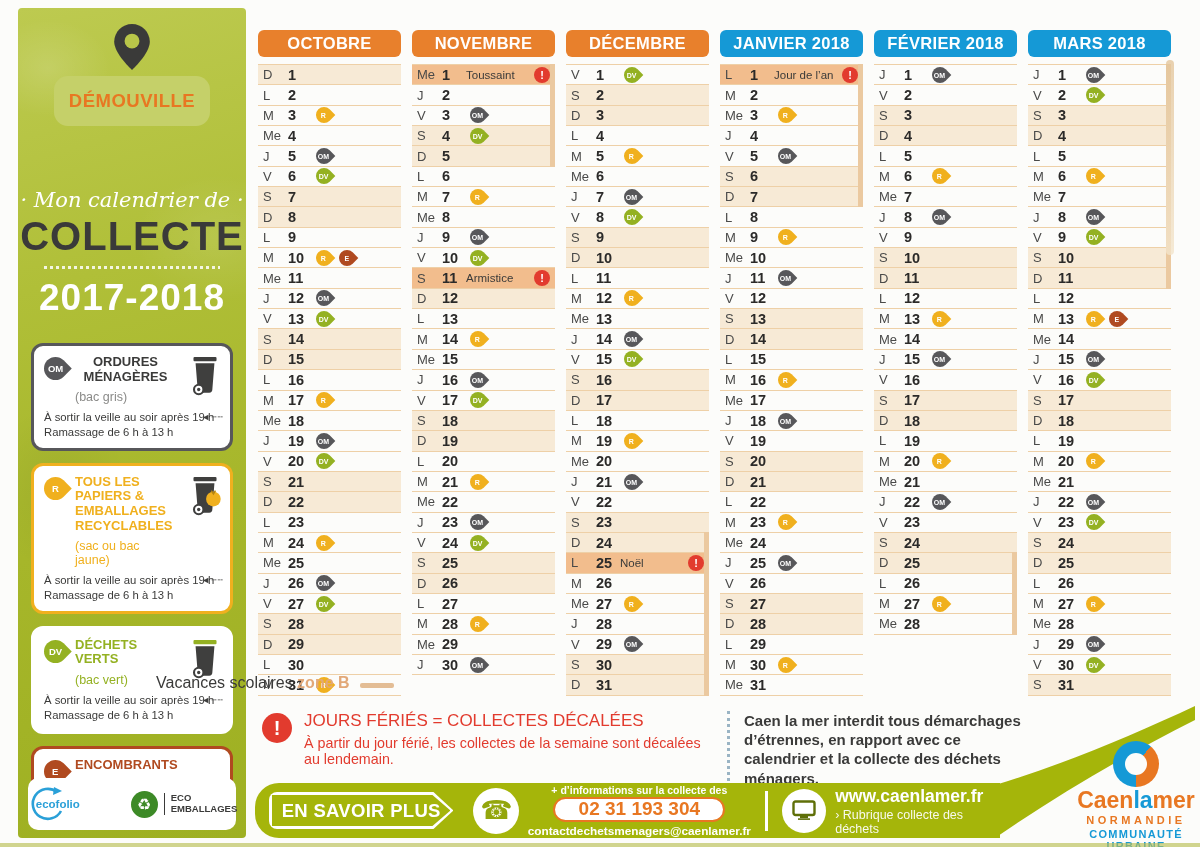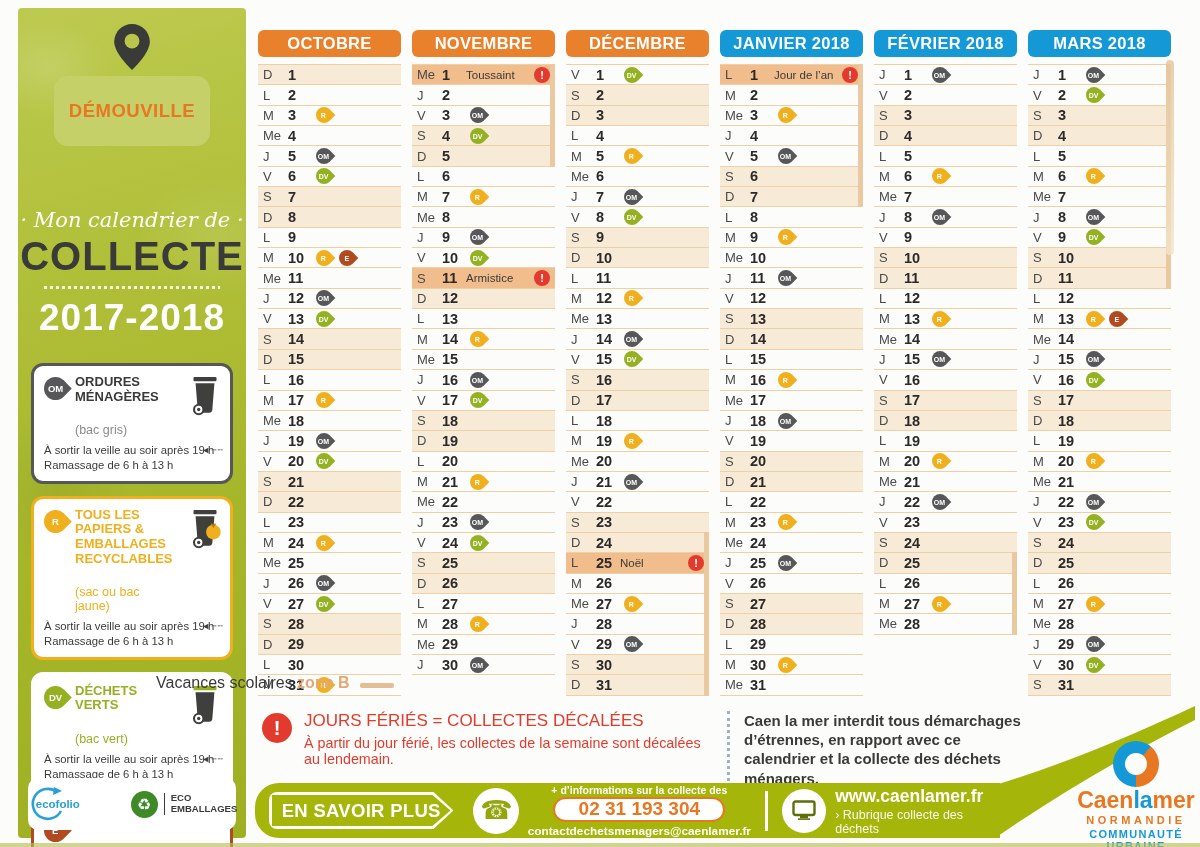--- a/index.html
+++ b/index.html
@@ -9,35 +9,35 @@
 
   
   .sidebar { position:absolute; left:18px; top:8px; width:228px; height:830px;
              background:linear-gradient(165deg,#bdca50 0%,#b0bf38 32%,#a6b62a 62%,#9eb022 100%);
              border-radius:4px; }
   .sidebar::before { content:""; position:absolute; inset:0;
              background:radial-gradient(90px 70px at 30px 60px,rgba(255,255,255,.14),transparent 70%),
                         radial-gradient(120px 90px at 200px 230px,rgba(255,255,255,.10),transparent 70%),
                         radial-gradient(100px 120px at 40px 480px,rgba(0,0,0,.05),transparent 70%); }
   .pin { display:block; margin:16px auto 6px; position:relative; }
-  .commune-card { position:relative; margin:0 36px; height:70px; background:#c5d069; border-radius:14px;
+  .commune-card { position:relative; margin:0 36px; height:50px; background:#c5d069; border-radius:14px;
              display:flex; align-items:center; justify-content:center;
              color:#e87722; font-size:18.5px; font-weight:bold; letter-spacing:.5px; }
   .cal-titles { position:relative; text-align:center; margin-top:62px; }
   .t-line1 { font-family:"DejaVu Serif",serif; font-style:italic; color:#fff; font-size:21px; }
   .t-line2 { color:#3a3a39; font-size:40px; font-weight:bold; letter-spacing:1px; margin-top:2px; }
   .guilloche { height:3px; margin:7px 26px 8px;
              background:repeating-linear-gradient(90deg,rgba(255,255,255,.85) 0 3px,transparent 3px 6px); }
   .t-years { color:#fff; font-size:37px; font-weight:bold; letter-spacing:1px; }
 
   .legend { position:relative; display:flex; flex-direction:column; gap:12px; margin:24px 13px 0; }
   .lcard { background:#fff; border-radius:12px; padding:9px 10px 8px; position:relative; border:3px solid #fff; }
   .lhead { display:flex; gap:8px; align-items:flex-start; padding-right:44px; }
   .ltitle { font-size:13px; font-weight:bold; line-height:1.12; }
-  .lsub { font-size:12.5px; margin-top:19px; }
+  .lsub { font-size:12.5px; margin-top:6px; }
   .llines { font-size:11.3px; color:#3a3a39; margin-top:6px; line-height:1.32; }
   .bin { position:absolute; right:7px; top:10px; }
   .dash-arrow { position:absolute; right:6px; font-size:9px; color:#3f3f3e; letter-spacing:1px; }
 
   .logos-box { position:absolute; left:10px; right:10px; bottom:8px; height:52px; background:#fff;
              border-radius:10px; display:flex; align-items:center; justify-content:center; gap:8px; }
   .ecofolio { position:relative; width:96px; height:38px; }
   .ecofolio span { position:absolute; left:9px; top:13px; color:#2aa0d8; font-size:11.5px; font-weight:bold; }
   .ecoemb { display:flex; align-items:center; gap:6px; }
   .ecoemb .dot { width:27px; height:27px; border-radius:50%; background:#3d8a27; color:#fff;
@@ -141,21 +141,21 @@
       <div class="guilloche"></div>
       <div class="t-years">2017-2018</div>
     </div>
     <div class="legend">
         <div class="lcard" style="border-color: rgb(87, 87, 90);">
           <div class="lhead">
             <span class="drop big" style="background: rgb(87, 87, 90);">
               <span class="t">OM</span>
             </span>
             <div>
-              <div class="ltitle" style="color: rgb(58, 58, 57);">ORDURES MÉNAGÈRES</div>
+              <div class="ltitle" style="color: rgb(58, 58, 57); text-align: center;">ORDURES MÉNAGÈRES</div>
               <div class="lsub" style="color: rgb(138, 138, 136);">(bac gris)</div>
             </div>
           </div>
           <div class="llines">
             <div>À sortir la veille au soir après 19 h</div>
             <div>Ramassage de 6 h à 13 h</div>
           </div>
           <span class="bin"><svg width="36" height="44" viewBox="0 0 34 42">
               <rect x="6" y="1" width="22" height="4" rx="1" fill="#3f3f3e"></rect>
               <path d="M8 7 h18 l-2 25 a3 3 0 0 1 -3 3 h-8 a3 3 0 0 1 -3 -3 z" fill="#3f3f3e"></path>

